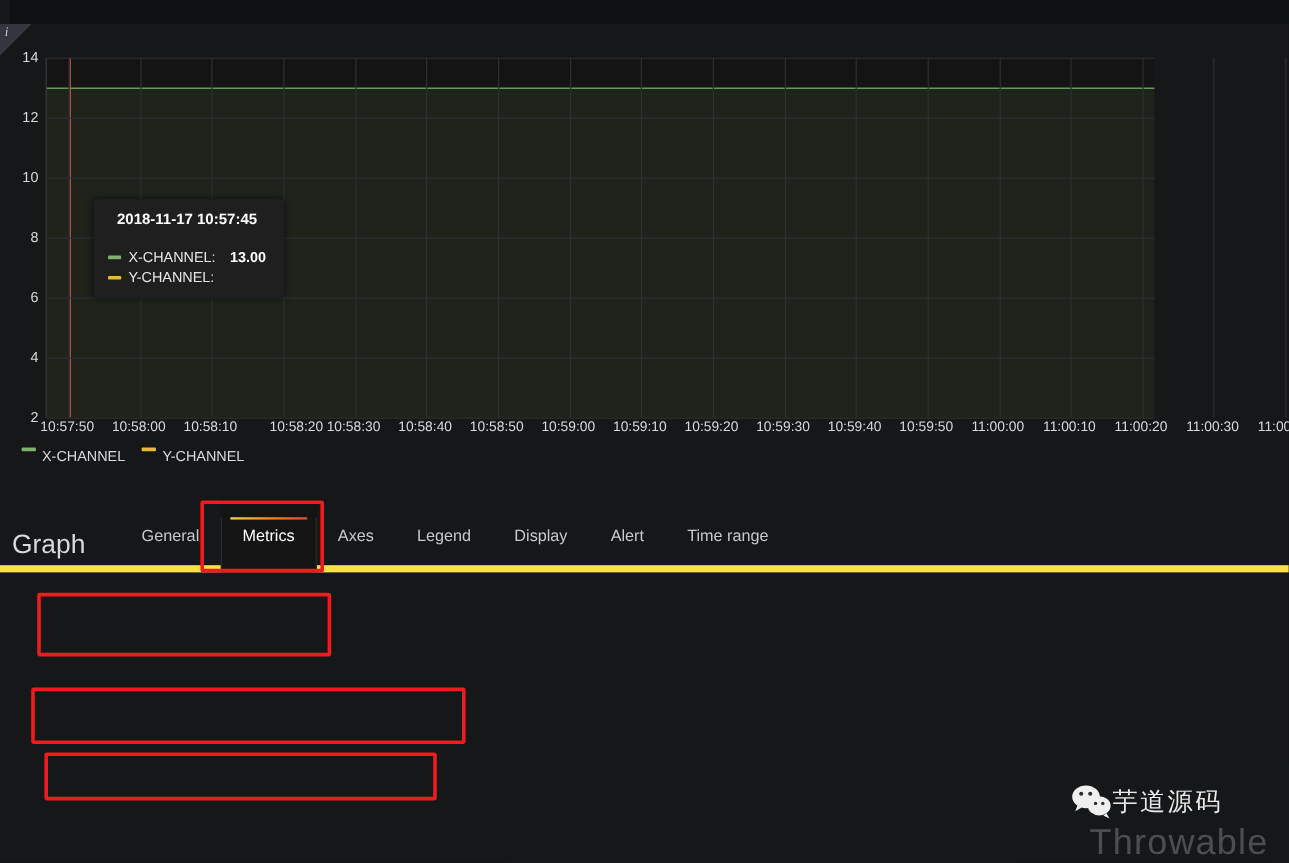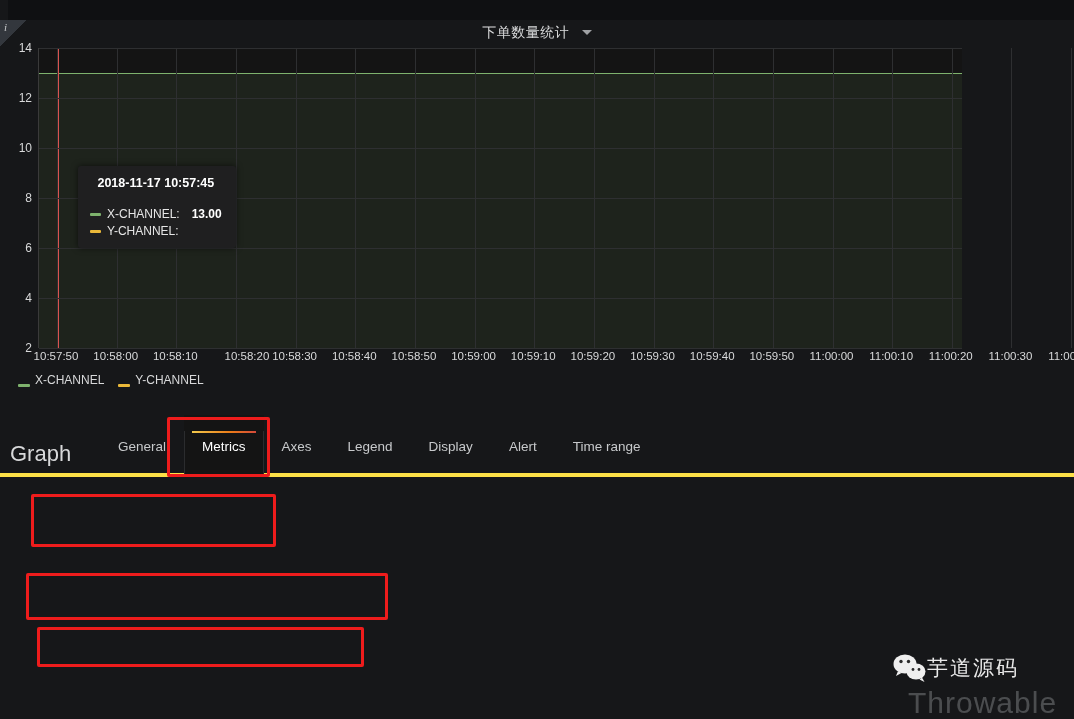--- a/index.html
+++ b/index.html
@@ -64,26 +64,26 @@
   .tt-swatch { width: 11px; height: 3px; border-radius: 1px; margin-right: 6px; flex: 0 0 auto; }
   .tt-label { flex: 0 0 auto; }
   .tt-value { margin-left: auto; font-weight: bold; color: #ffffff; padding-left: 12px; }
 
   
   .x-axis { position: absolute; left: 38px; right: 0; top: 302px; height: 20px; }
   .x-tick { position: absolute; top: 0; color: #d8d9da; font-size: 11.5px; transform: translateX(-50%); white-space: nowrap; }
 
   
   .graph-legend { position: absolute; left: 18px; top: 325px; display: flex; gap: 14px; align-items: center; }
-  .gl-item { display: flex; align-items: flex-end; font-size: 12px; color: #d8d9da; }
+  .gl-item { display: flex; align-items: flex-start; font-size: 12px; color: #d8d9da; }
   .gl-swatch { width: 12px; height: 3px; border-radius: 1px; margin-right: 5px; }
 
   
   .editor { position: absolute; left: 0; top: 415px; width: 1074px; height: 304px; background: #161719; }
-  .tabbar { position: relative; height: 62px; border-bottom: 4px solid #fde047; }
+  .tabbar { position: relative; height: 62px; border-bottom: 6px solid #fde047; }
   .graph-word { position: absolute; left: 10px; top: 26px; font-size: 22px; color: #d8d9da; }
   .tabs { position: absolute; left: 100px; top: 0; height: 62px; display: flex; align-items: center; }
   .tab {
     position: relative; height: 62px; display: flex; align-items: center; justify-content: center;
     padding: 0 18px; color: #c7c9cb; font-size: 13.5px; cursor: pointer;
   }
   .tab.active { color: #ffffff; background: #141414; }
   .tab.active::before {
     content: ""; position: absolute; left: 8px; right: 8px; top: 16px; height: 2px;
     background: linear-gradient(90deg, #f2c94c 0%, #eb7b18 60%, #d44a3a 100%);
@@ -111,24 +111,20 @@
 
   <div class="top-strip">
     <div class="left-bar"></div>
   </div>
 
   <div class="panel">
 
     <div class="panel-header">
       <div class="info-corner">
         <span class="glyph">i</span>
-      </div>
-      <div class="panel-title">
-        <span>下单数量统计</span>
-        <span class="caret"></span>
       </div>
     </div>
 
     <div class="plot-wrap">
       <div class="y-axis" id="yaxis">
           <div class="y-tick" style="top: 0px;">14</div>
           <div class="y-tick" style="top: 50px;">12</div>
           <div class="y-tick" style="top: 100px;">10</div>
           <div class="y-tick" style="top: 150px;">8</div>
           <div class="y-tick" style="top: 200px;">6</div>

